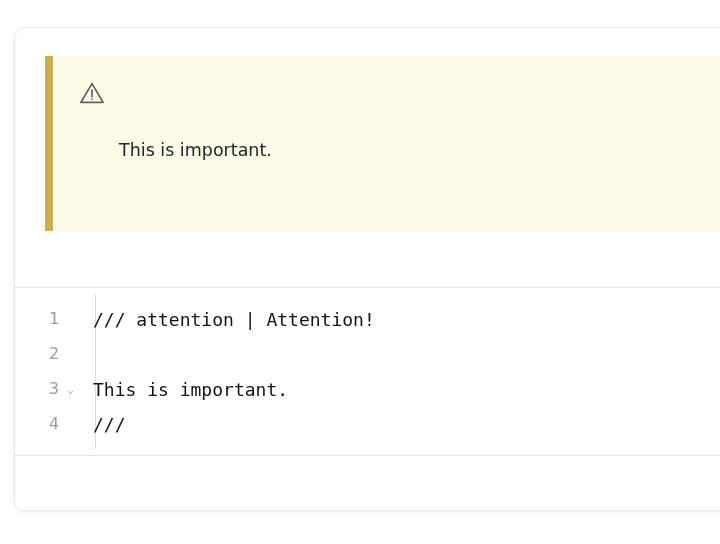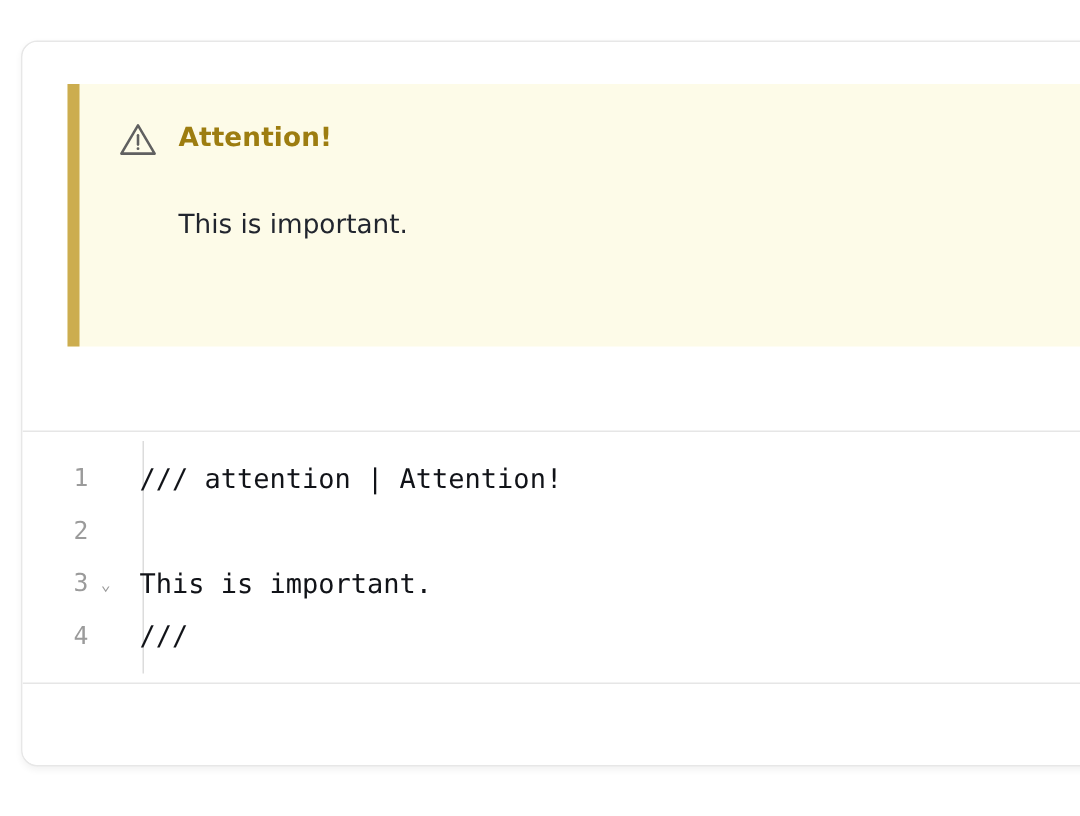--- a/index.html
+++ b/index.html
@@ -160,21 +160,20 @@
       <div class="admonition">
 
         <div class="admonition-title">
           <span>
             <svg class="warn-icon" viewBox="0 0 26 26" fill="none" xmlns="http://www.w3.org/2000/svg" aria-hidden="true">
               <path d="M13 3.6 L24.1 22.4 H1.9 Z" stroke="#606060" stroke-width="1.7" stroke-linejoin="round" fill="none"></path>
               <line x1="13" y1="10.2" x2="13" y2="16.4" stroke="#606060" stroke-width="1.7" stroke-linecap="round"></line>
               <circle cx="13" cy="19.1" r="0.95" fill="#606060"></circle>
             </svg>
           </span>
-          <span class="admonition-title-text">Attention!</span>
         </div>
 
         <div class="admonition-body">This is important.</div>
 
       </div>
 
     </div>
 
     <div class="editor-pane">
 

